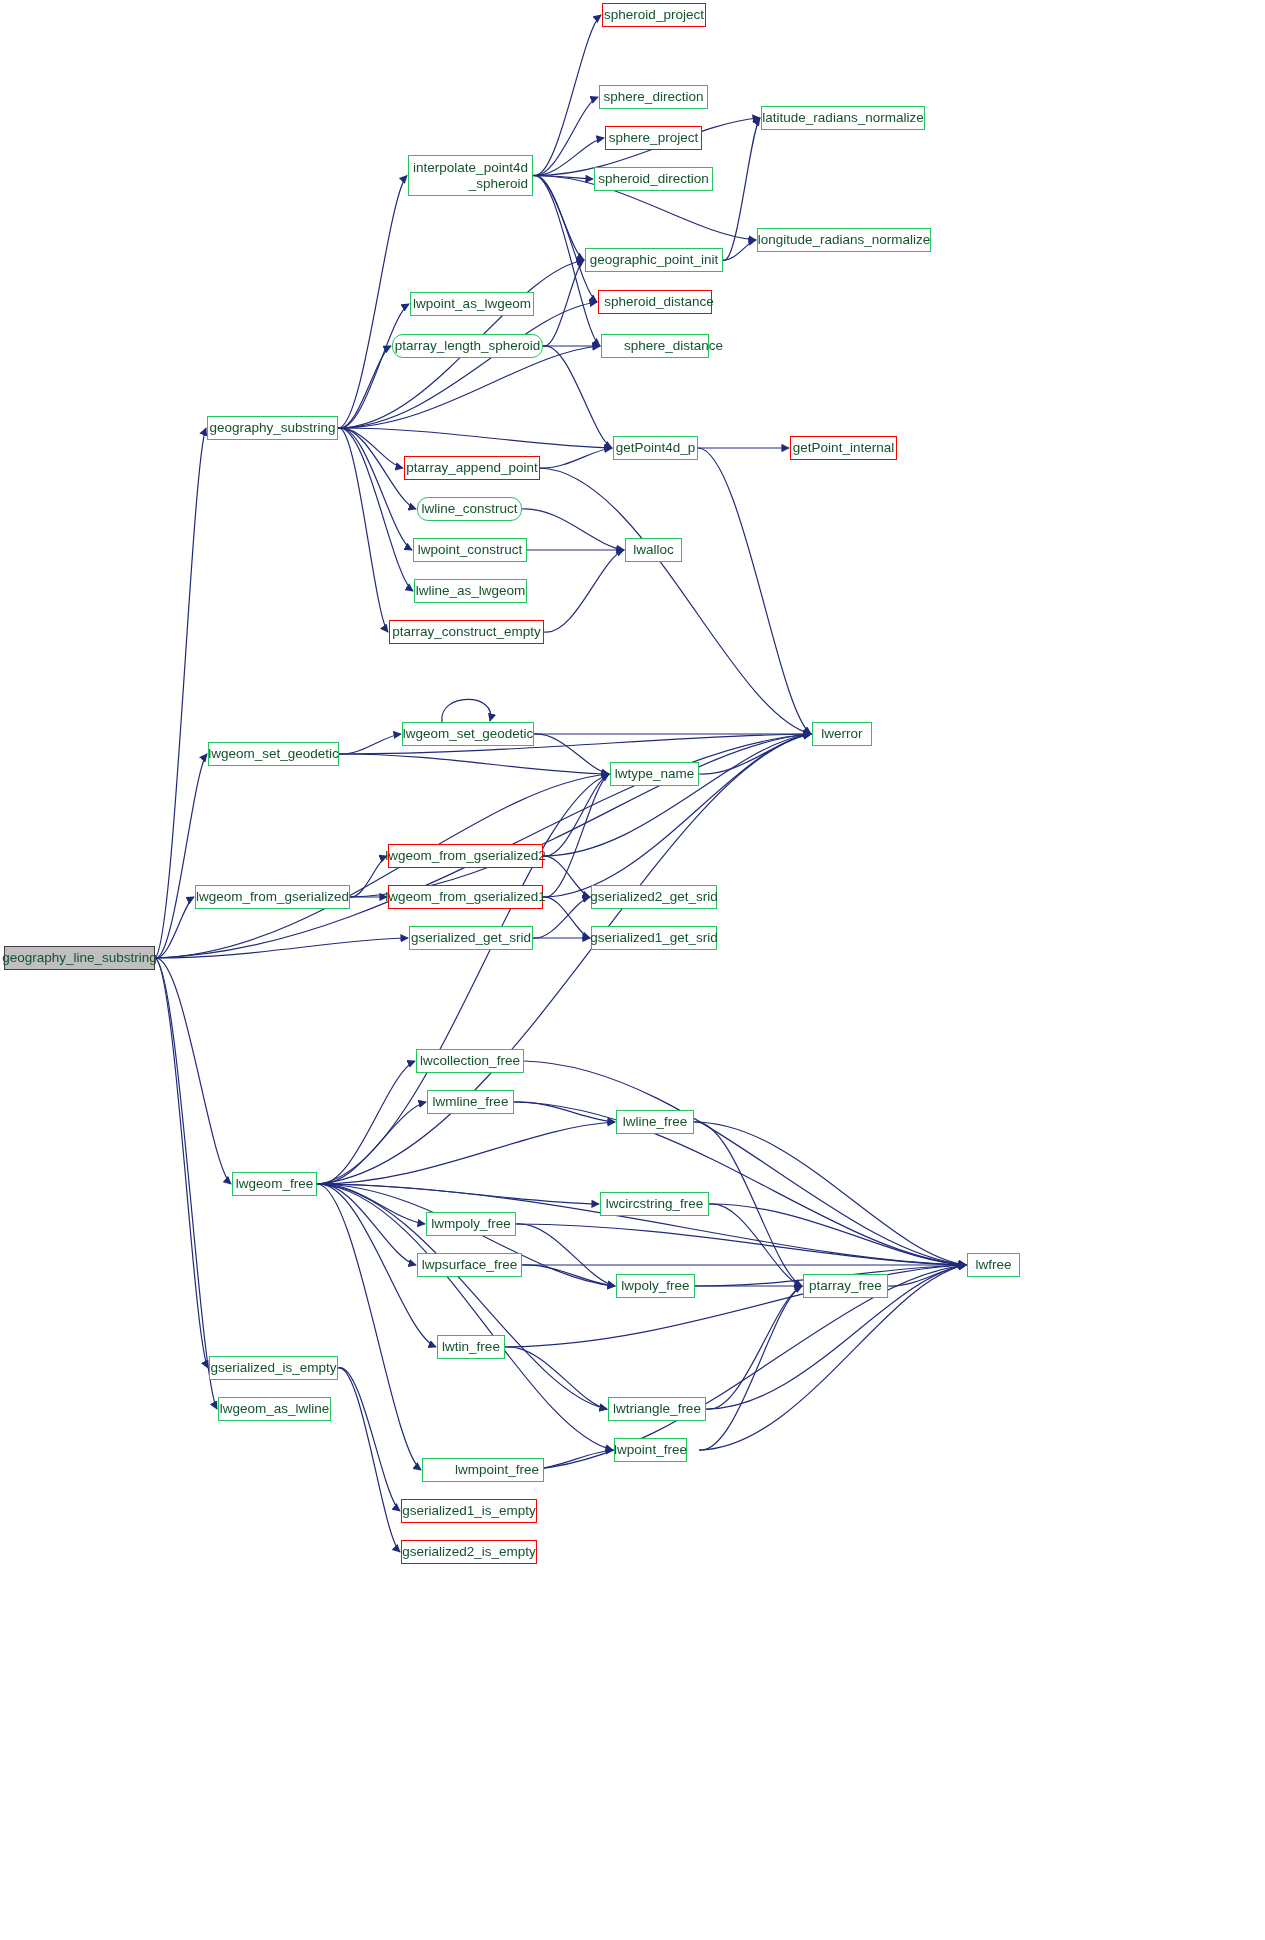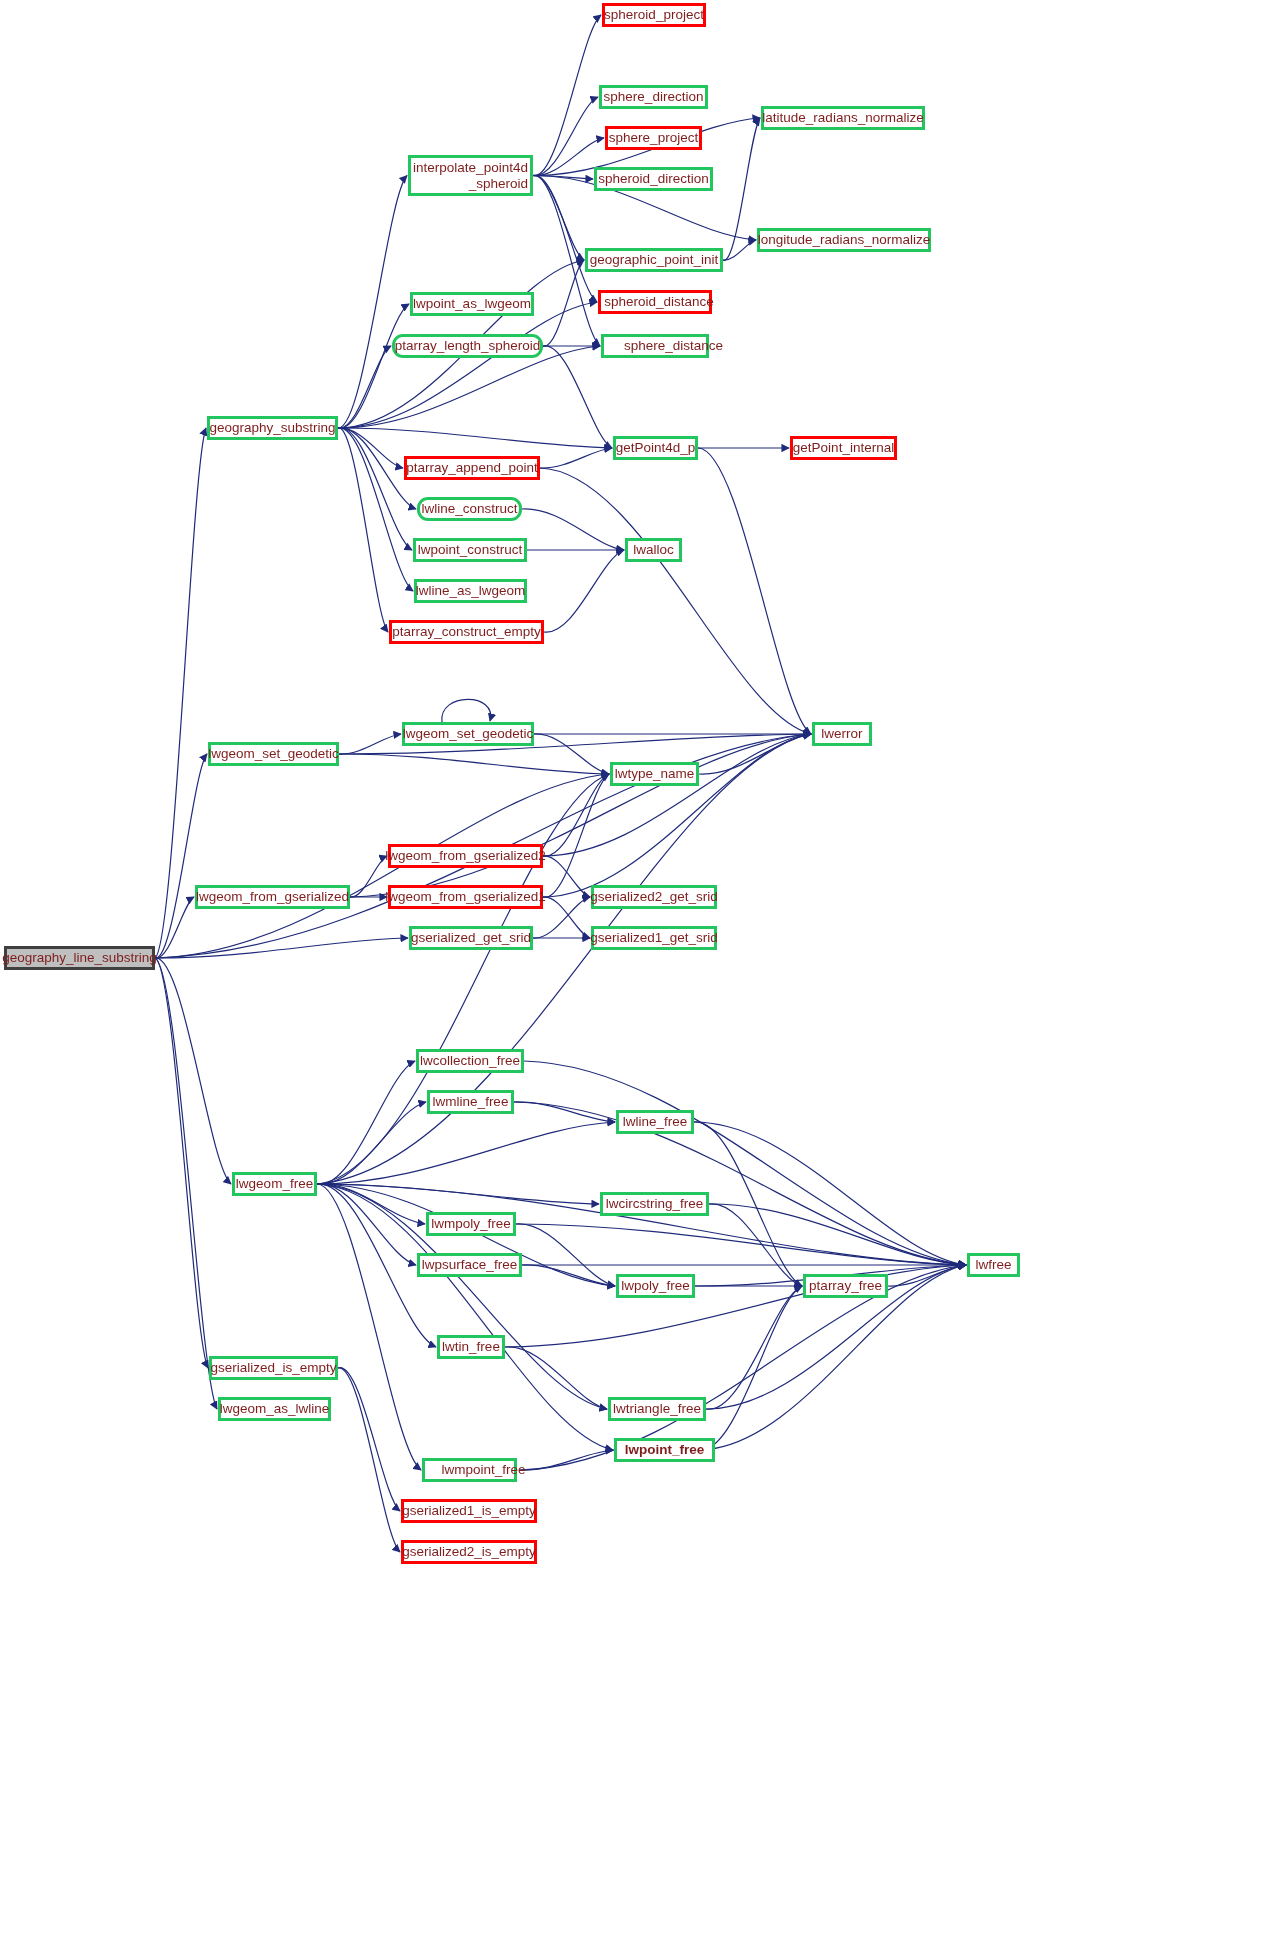--- a/index.html
+++ b/index.html
@@ -22,24 +22,24 @@
     left: 0;
     top: 0;
     width: 1265px;
     height: 1940px;
     pointer-events: none;
   }
   .node {
     position: absolute;
     box-sizing: border-box;
     background: #ffffff;
-    border: 3px solid #22c55e;
+    border: 1px solid #22c55e;
     font-size: 13.5px;
     line-height: 1.15;
-    color: #7f1d1d;
+    color: #14532d;
     display: flex;
     align-items: center;
     justify-content: center;
     text-align: center;
     white-space: pre;
     padding: 0 4px;
     z-index: 5;
   }
   .node.red {
     border-color: #ff0000;
@@ -198,19 +198,19 @@
     <div class="node" style="left: 616px; top: 1110px; width: 78px; height: 24px;">lwline_free</div>
     <div class="node" style="left: 232px; top: 1172px; width: 85px; height: 24px;">lwgeom_free</div>
     <div class="node" style="left: 600px; top: 1192px; width: 109px; height: 24px;">lwcircstring_free</div>
     <div class="node" style="left: 426px; top: 1212px; width: 90px; height: 24px;">lwmpoly_free</div>
     <div class="node" style="left: 417px; top: 1253px; width: 105px; height: 24px;">lwpsurface_free</div>
     <div class="node" style="left: 616px; top: 1274px; width: 79px; height: 24px;">lwpoly_free</div>
     <div class="node" style="left: 803px; top: 1274px; width: 85px; height: 24px;">ptarray_free</div>
     <div class="node" style="left: 967px; top: 1253px; width: 53px; height: 24px;">lwfree</div>
     <div class="node" style="left: 437px; top: 1335px; width: 68px; height: 24px;">lwtin_free</div>
     <div class="node" style="left: 608px; top: 1397px; width: 98px; height: 24px;">lwtriangle_free</div>
-    <div class="node" style="left: 614px; top: 1438px; width: 101px; height: 24px; font-weight: bold;">lwpoint_free</div>
-    <div class="node" style="left: 422px; top: 1458px; width: 95px; height: 24px; padding-left: 32px;">lwmpoint_free</div>
+    <div class="node" style="left: 614px; top: 1438px; width: 73px; height: 24px;">lwpoint_free</div>
+    <div class="node" style="left: 422px; top: 1458px; width: 122px; height: 24px; padding-left: 32px;">lwmpoint_free</div>
     <div class="node" style="left: 209px; top: 1356px; width: 129px; height: 24px;">gserialized_is_empty</div>
     <div class="node" style="left: 218px; top: 1397px; width: 113px; height: 24px;">lwgeom_as_lwline</div>
     <div class="node red" style="left: 401px; top: 1499px; width: 136px; height: 24px;">gserialized1_is_empty</div>
     <div class="node red" style="left: 401px; top: 1540px; width: 136px; height: 24px;">gserialized2_is_empty</div>
   </div>
 
 </body></html>

